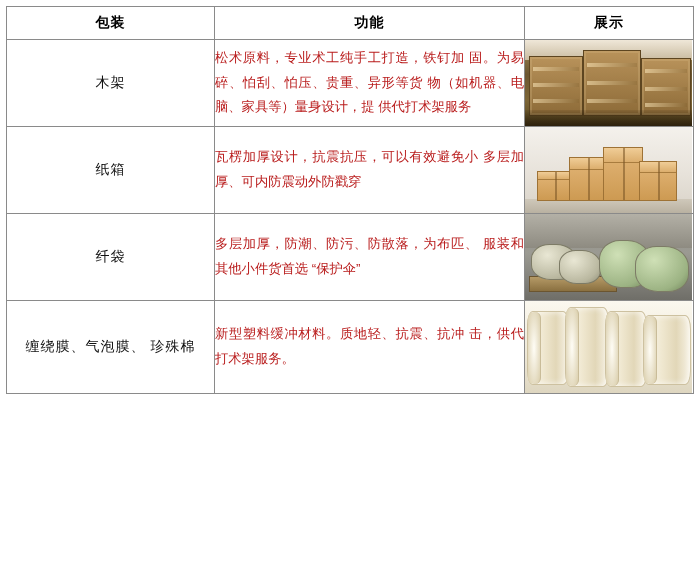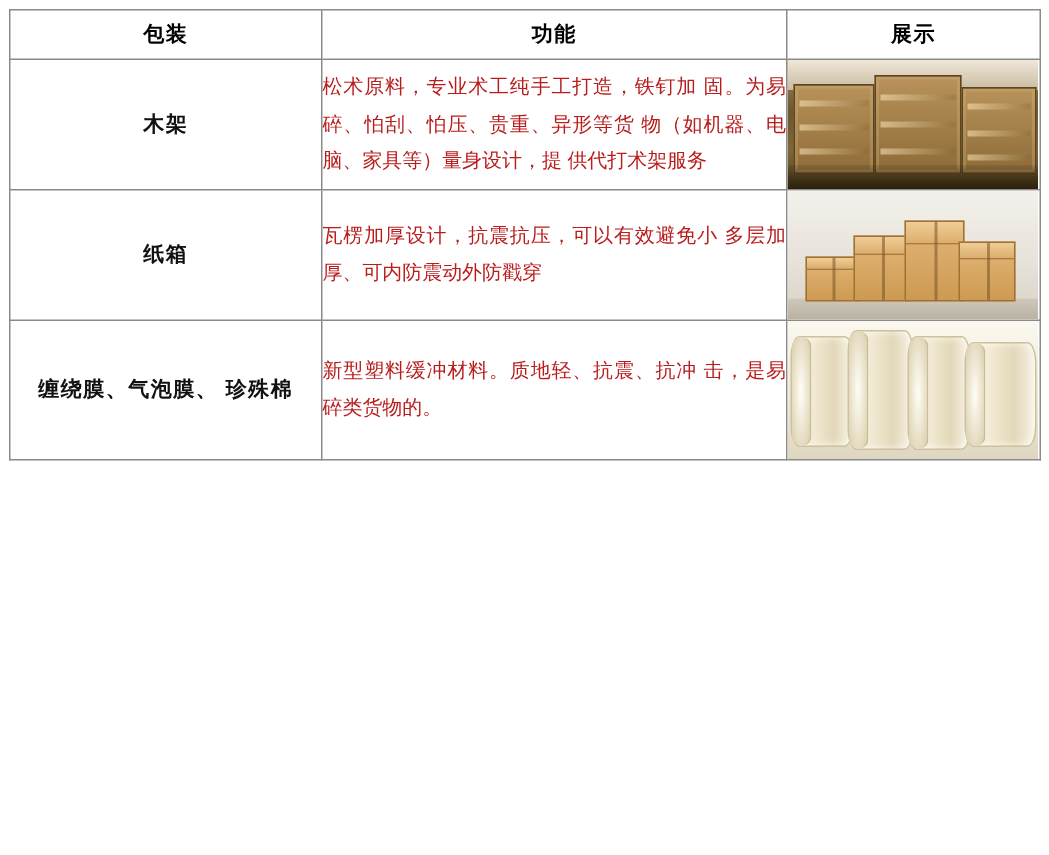--- a/index.html
+++ b/index.html
@@ -41,21 +41,21 @@
     height: 32px;
     font-size: 14px;
     font-weight: bold;
     text-align: center;
     color: #000;
     letter-spacing: 1px;
   }
   td.name-cell {
     text-align: center;
     font-size: 14px;
-    font-weight: bold;
+    font-weight: normal;
     letter-spacing: 1px;
     color: #111;
     padding: 4px 6px;
   }
   td.func-cell {
     font-size: 13.3px;
     line-height: 1.85;
     padding: 8px 14px 8px 10px;
     color: #b91c1c;
     text-align: justify;
@@ -264,25 +264,41 @@
               </div>
               <div class="box" style="left:114px; top:34px; width:36px; height:38px;">
                 <div class="top"></div>
                 <div class="seam"></div>
               </div>
             </div>
           </div>
         </td>
       </tr>
 
+      <tr class="row-bag">
+        <td class="name-cell">纤袋</td>
+        <td class="func-cell">多层加厚，防潮、防污、防散落，为布匹、 服装和其他小件货首选 “保护伞”</td>
+        <td class="demo-cell">
+          <div class="demo-wrap">
+            <div class="photo ph-bag">
+              <div class="wall"></div>
+              <div class="pallet"></div>
+              <div class="sack" style="left:6px; top:30px; width:44px; height:34px;"></div>
+              <div class="sack" style="left:34px; top:36px; width:40px; height:32px;"></div>
+              <div class="sack grn" style="left:74px; top:26px; width:50px; height:46px;"></div>
+              <div class="sack grn" style="left:110px; top:32px; width:52px; height:44px;"></div>
+            </div>
+          </div>
+        </td>
+      </tr>
 
 
       <tr class="row-film">
         <td class="name-cell">缠绕膜、气泡膜、 珍殊棉</td>
-        <td class="func-cell">新型塑料缓冲材料。质地轻、抗震、抗冲 击，是易碎类货物的。</td>
+        <td class="func-cell">新型塑料缓冲材料。质地轻、抗震、抗冲 击，供代打术架服务。</td>
         <td class="demo-cell">
           <div class="demo-wrap">
             <div class="photo ph-film">
               <div class="fr" style="left:2px;  top:10px; width:40px; height:72px;"></div>
               <div class="fr" style="left:40px; top:6px;  width:42px; height:78px;"></div>
               <div class="fr" style="left:80px; top:10px; width:40px; height:74px;"></div>
               <div class="fr" style="left:118px;top:14px; width:46px; height:68px;"></div>
             </div>
           </div>
         </td>

